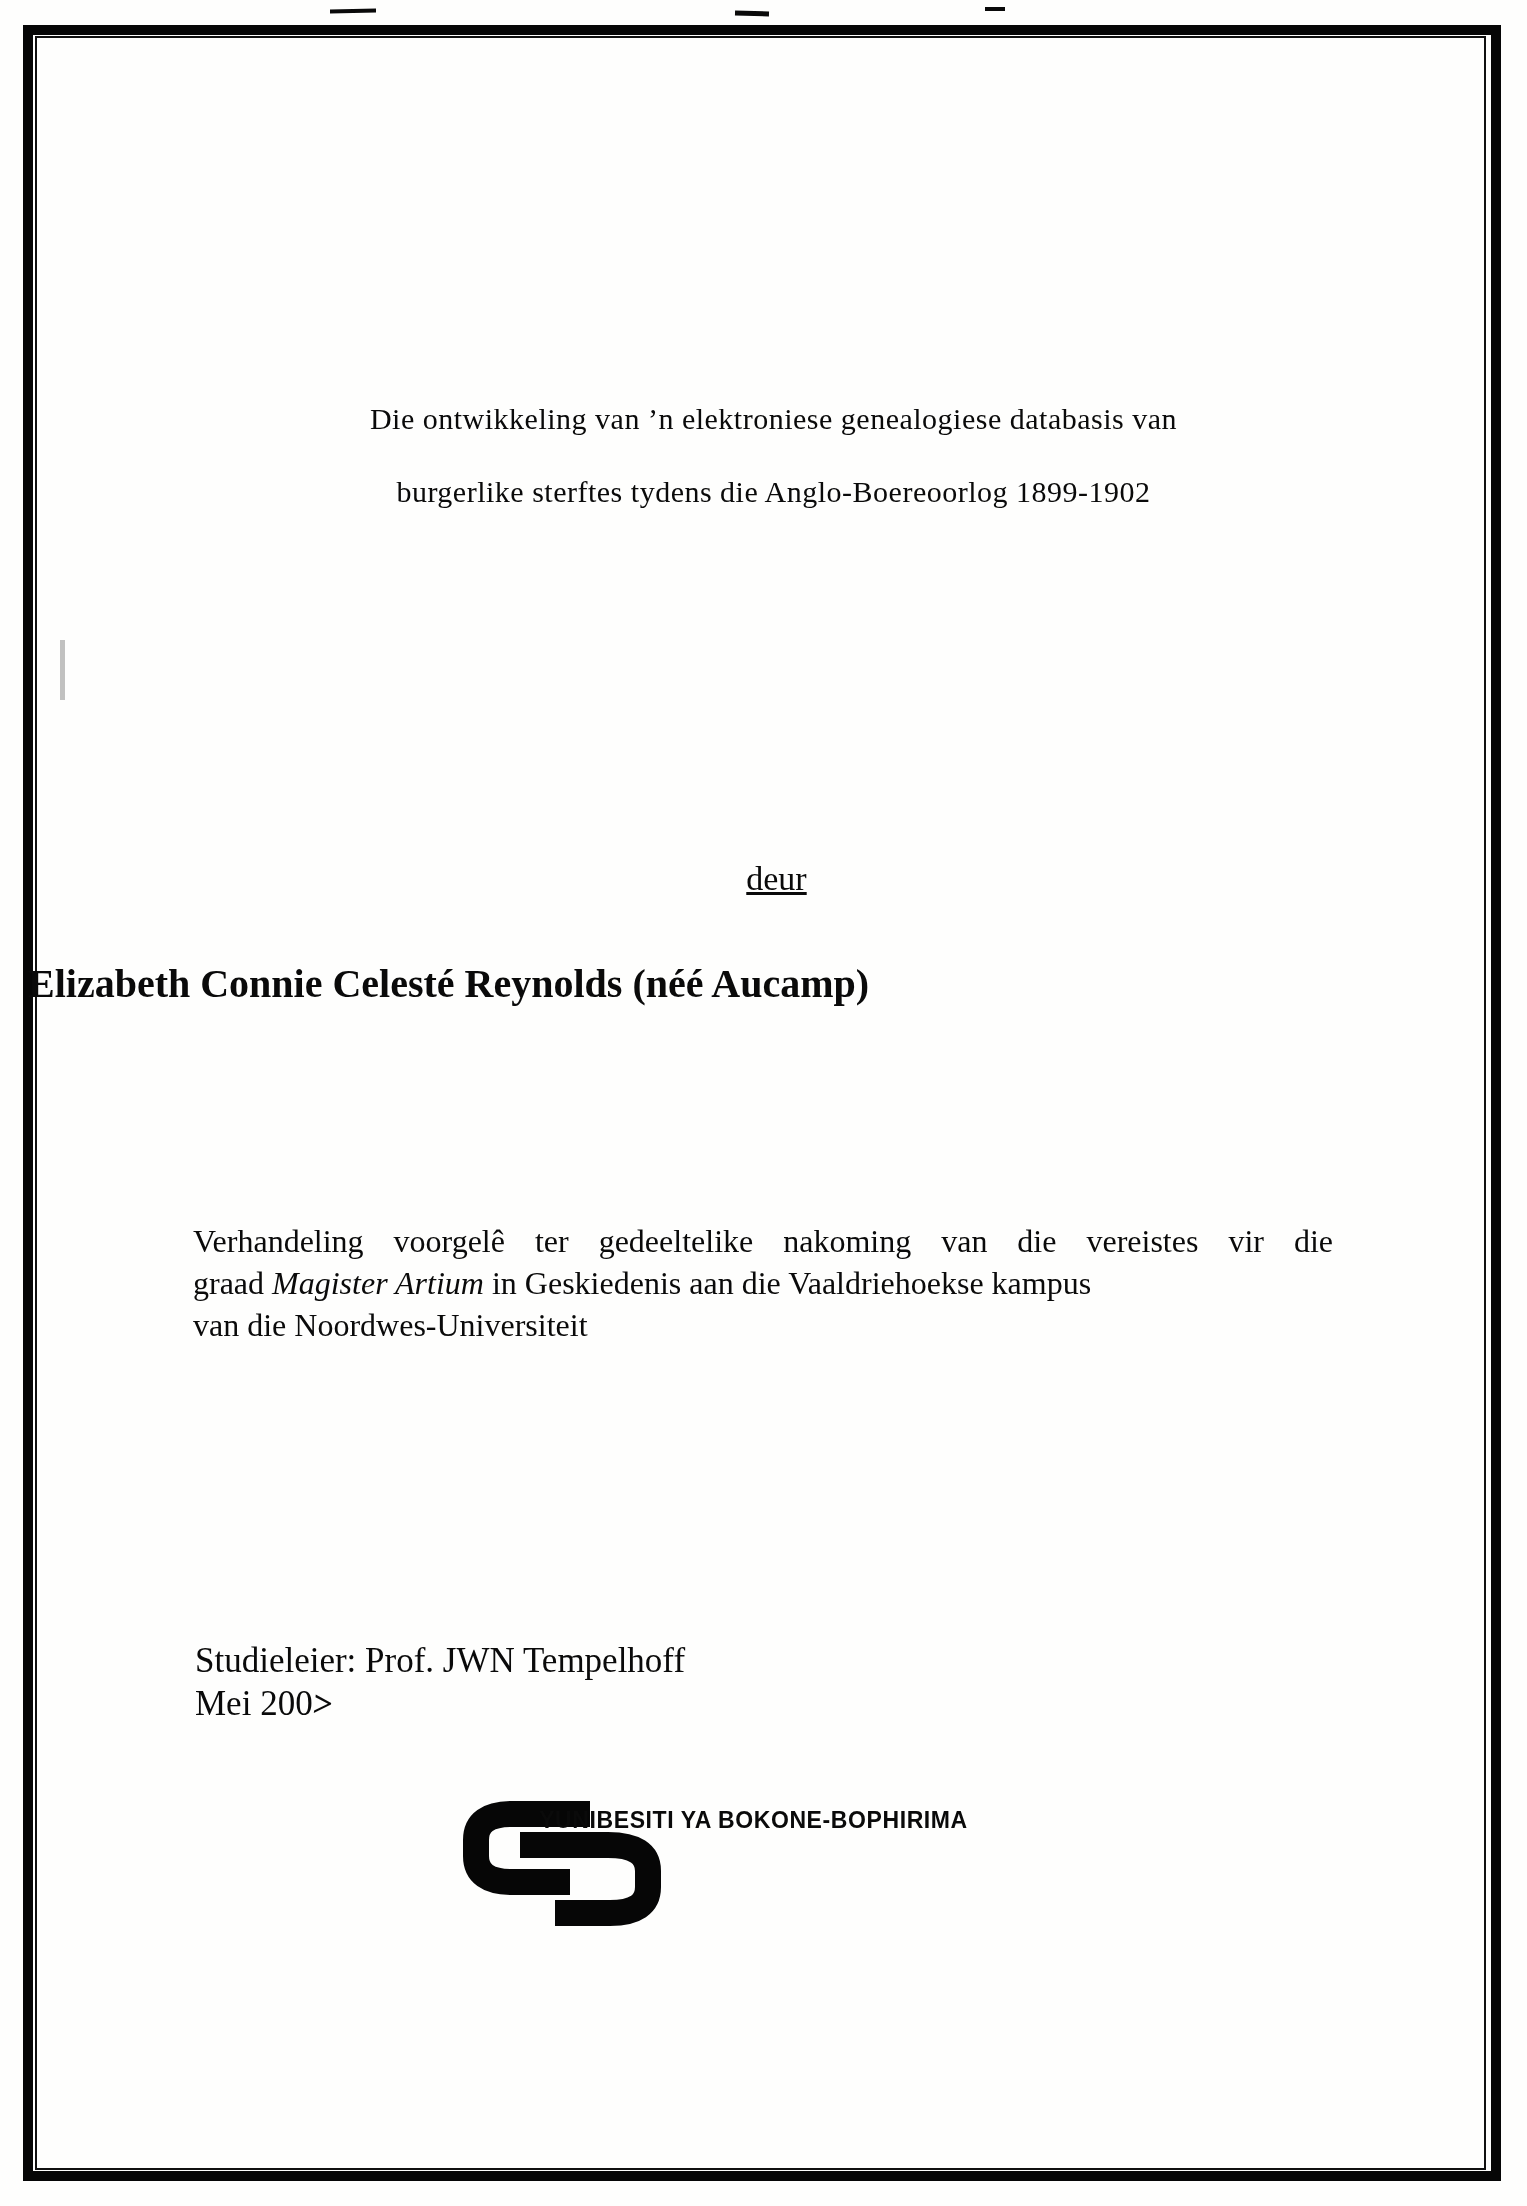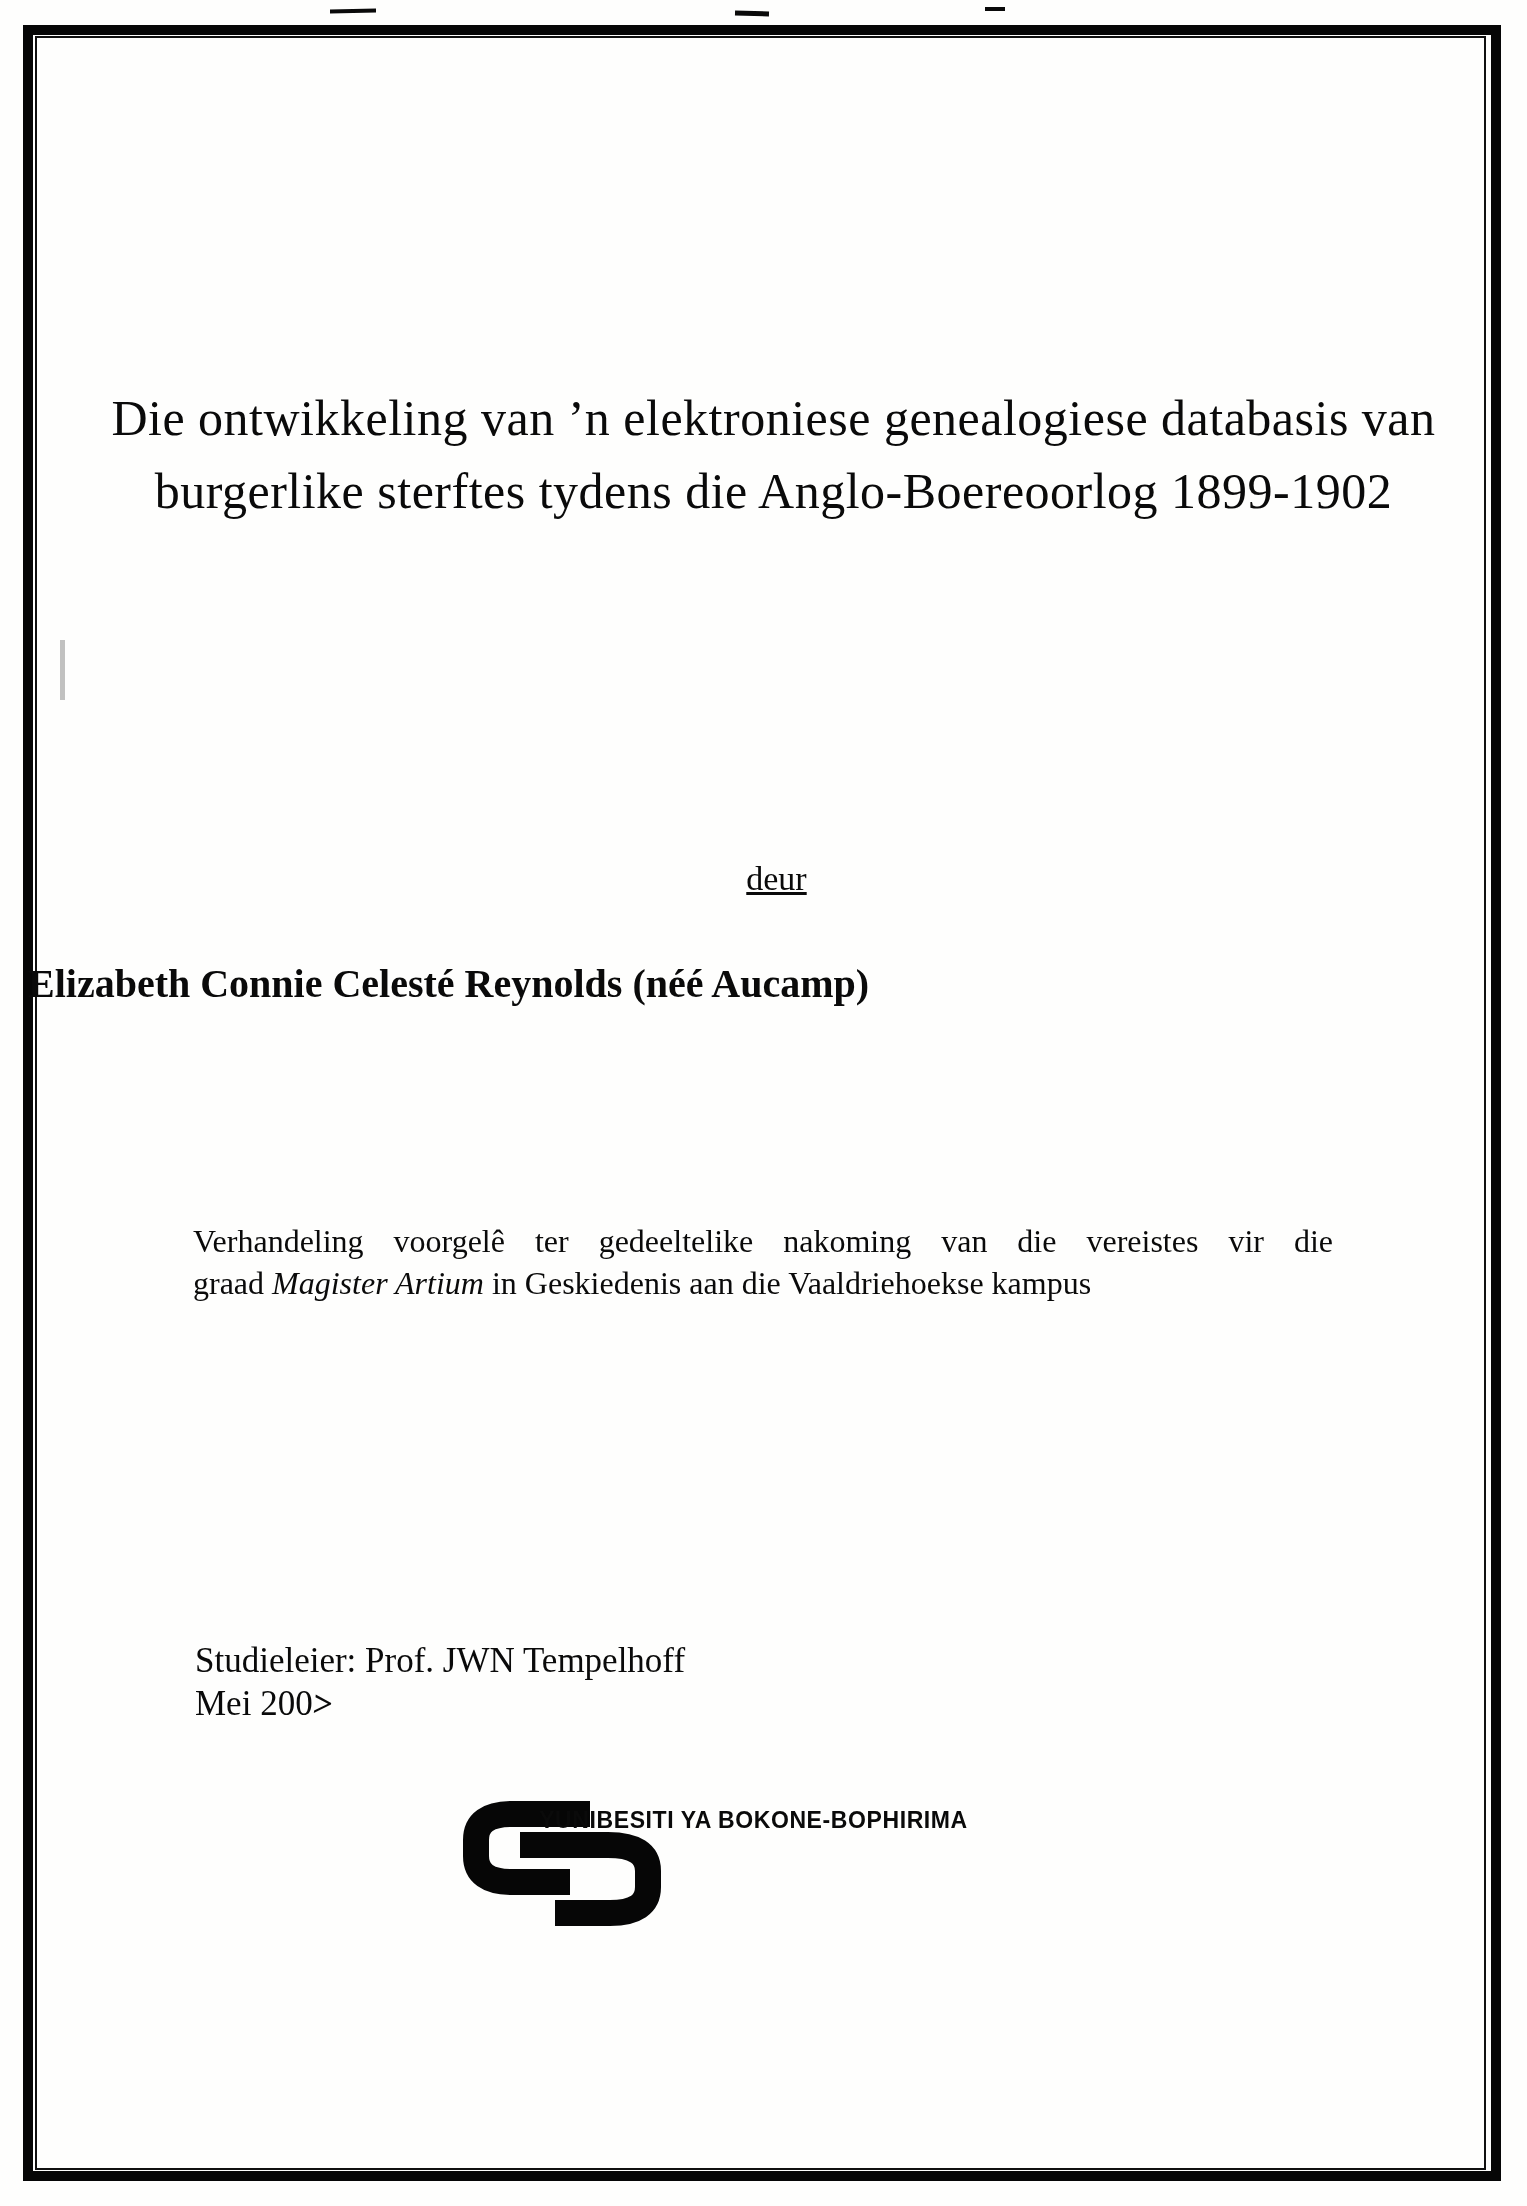--- a/index.html
+++ b/index.html
@@ -28,21 +28,21 @@
   .speck.s1 { left: 330px; top: 9px;  width: 46px; height: 4px; transform: rotate(-1deg); }
   .speck.s2 { left: 735px; top: 11px; width: 34px; height: 5px; transform: rotate(1.5deg); }
   .speck.s3 { left: 985px; top: 7px;  width: 20px; height: 4px; }
   .speck.s4 { left: 60px;  top: 640px; width: 5px; height: 60px; opacity: .25; }
 
   
   .title-block {
     position: absolute;
     left: 70px; right: 50px; top: 382px;
     text-align: center;
-    font-size: 50px;
+    font-size: 30px;
     line-height: 73px;
     letter-spacing: 0.5px;
   }
   .byline {
     position: absolute;
     left: 26px; right: 0; top: 859px;
     text-align: center;
     font-size: 34px;
     line-height: 40px;
     text-decoration: underline;
@@ -114,20 +114,21 @@
     <span class="degree-line">burgerlike sterftes tydens die Anglo-Boereoorlog 1899-1902</span>
   </div>
 
   <div class="byline">deur</div>
 
   <div class="author-line">Elizabeth Connie Celesté Reynolds (néé Aucamp)</div>
 
   <div class="degree-paragraph">
     <span class="degree-line-justified">Verhandeling voorgelê ter gedeeltelike nakoming van die vereistes vir die</span>
     <span class="degree-line"><span>graad </span><span class="italic">Magister Artium</span><span> in Geskiedenis aan die Vaaldriehoekse kampus</span></span>
+    <span class="degree-line">van die Noordwes-Universiteit</span>
   </div>
 
   <div class="supervisor-block">
     <span class="supervisor-line">Studieleier: Prof. JWN Tempelhoff</span>
     <span class="supervisor-line"><span>Mei 200</span><span class="date-glyph">&gt;</span></span>
   </div>
 
   <div class="logo">
     <svg class="logo-mark" viewBox="0 0 205 128" xmlns="http://www.w3.org/2000/svg">
 

